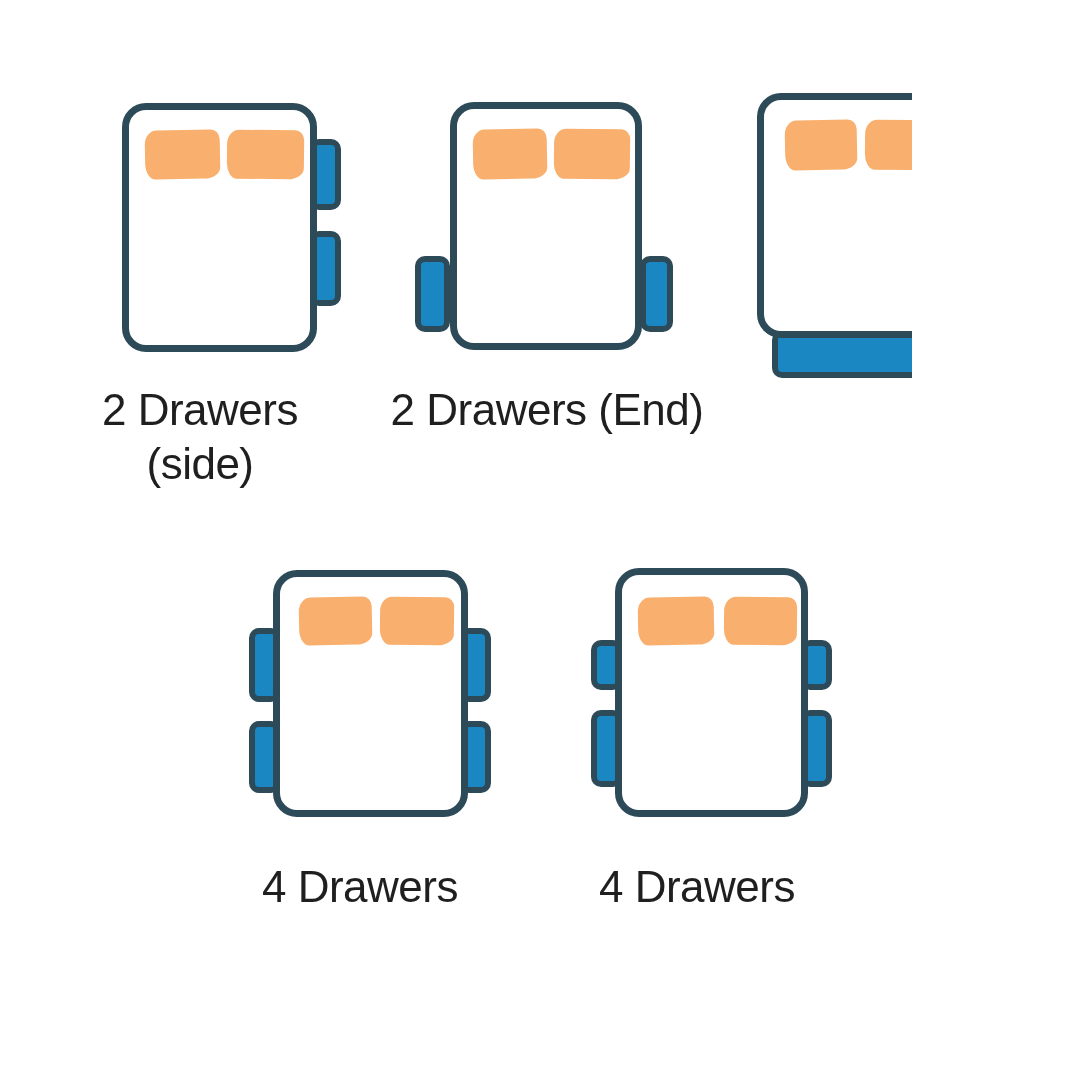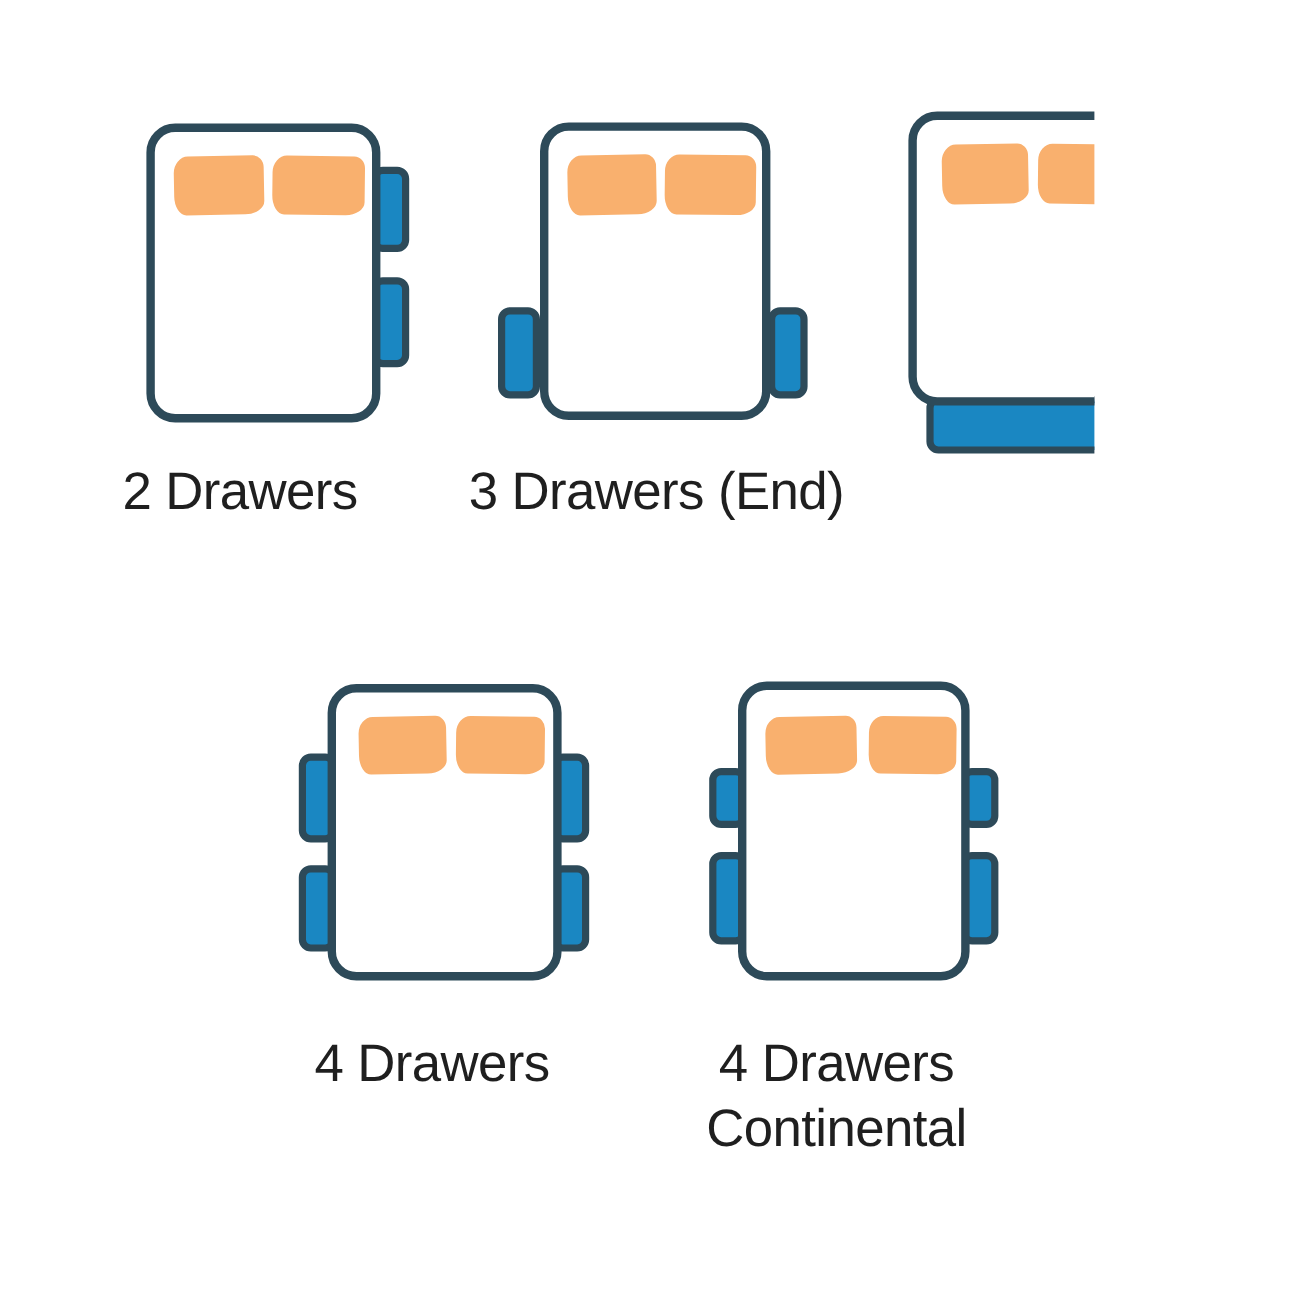--- a/index.html
+++ b/index.html
@@ -59,32 +59,33 @@
 
   <div class="figure">
     <div class="drawer" style="left:309px;top:139px;width:32px;height:71px;"></div>
     <div class="drawer" style="left:309px;top:231px;width:32px;height:75px;"></div>
     <div class="bed" style="left:122px;top:103px;width:195px;height:249px;">
       <div class="pillow pl" style="left:16px;top:20px;width:75px;height:49px;"></div>
       <div class="pillow pr" style="left:98px;top:20px;width:77px;height:49px;"></div>
     </div>
     <div class="label" style="left:200px;top:383px;">
       <div>2 Drawers</div>
+      <div>(side)</div>
     </div>
   </div>
 
   <div class="figure">
     <div class="drawer" style="left:415px;top:256px;width:35px;height:76px;"></div>
     <div class="drawer" style="left:640px;top:256px;width:33px;height:76px;"></div>
     <div class="bed" style="left:450px;top:102px;width:192px;height:248px;">
       <div class="pillow pl" style="left:16px;top:20px;width:74px;height:50px;"></div>
       <div class="pillow pr" style="left:97px;top:20px;width:76px;height:50px;"></div>
     </div>
     <div class="label" style="left:547px;top:383px;">
-      <div>3 Drawers (End)</div>
+      <div>2 Drawers (End)</div>
     </div>
   </div>
 
   <div class="figure">
     <div class="drawer" style="left:772px;top:330px;width:166px;height:48px;"></div>
     <div class="bed" style="left:757px;top:93px;width:196px;height:245px;">
       <div class="pillow pl" style="left:21px;top:20px;width:72px;height:50px;"></div>
       <div class="pillow pr" style="left:101px;top:20px;width:75px;height:50px;"></div>
     </div>
     <div class="label" style="left:857px;top:393px;">
@@ -109,17 +110,16 @@
     <div class="drawer" style="left:591px;top:640px;width:32px;height:50px;"></div>
     <div class="drawer" style="left:591px;top:710px;width:32px;height:77px;"></div>
     <div class="drawer" style="left:800px;top:640px;width:32px;height:50px;"></div>
     <div class="drawer" style="left:800px;top:710px;width:32px;height:77px;"></div>
     <div class="bed" style="left:615px;top:568px;width:193px;height:249px;">
       <div class="pillow pl" style="left:16px;top:22px;width:76px;height:48px;"></div>
       <div class="pillow pr" style="left:102px;top:22px;width:73px;height:48px;"></div>
     </div>
     <div class="label" style="left:697px;top:860px;">
       <div>4 Drawers</div>
-      <div>Continental</div>
     </div>
   </div>
 
 </div>
 
 </body></html>

